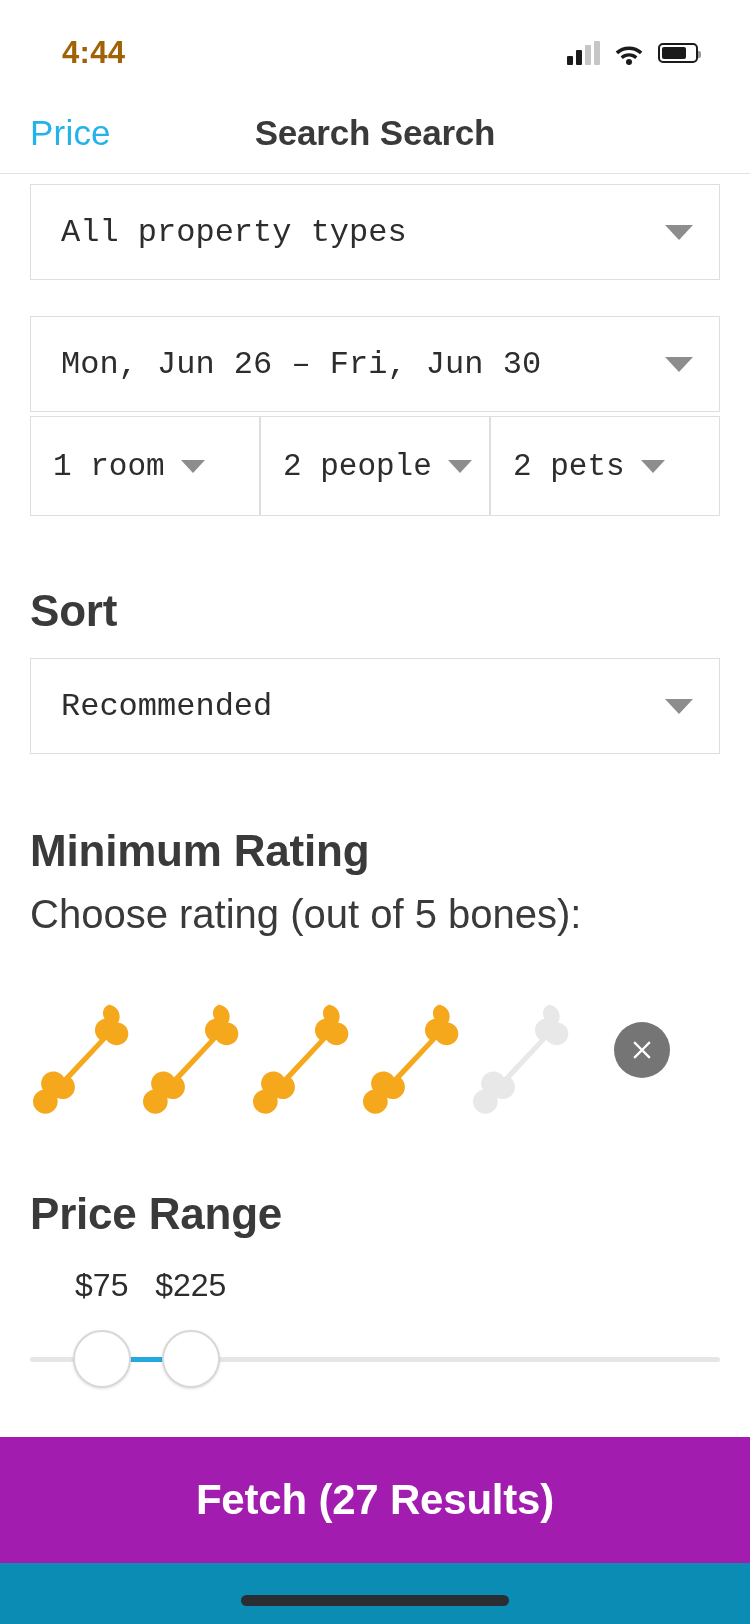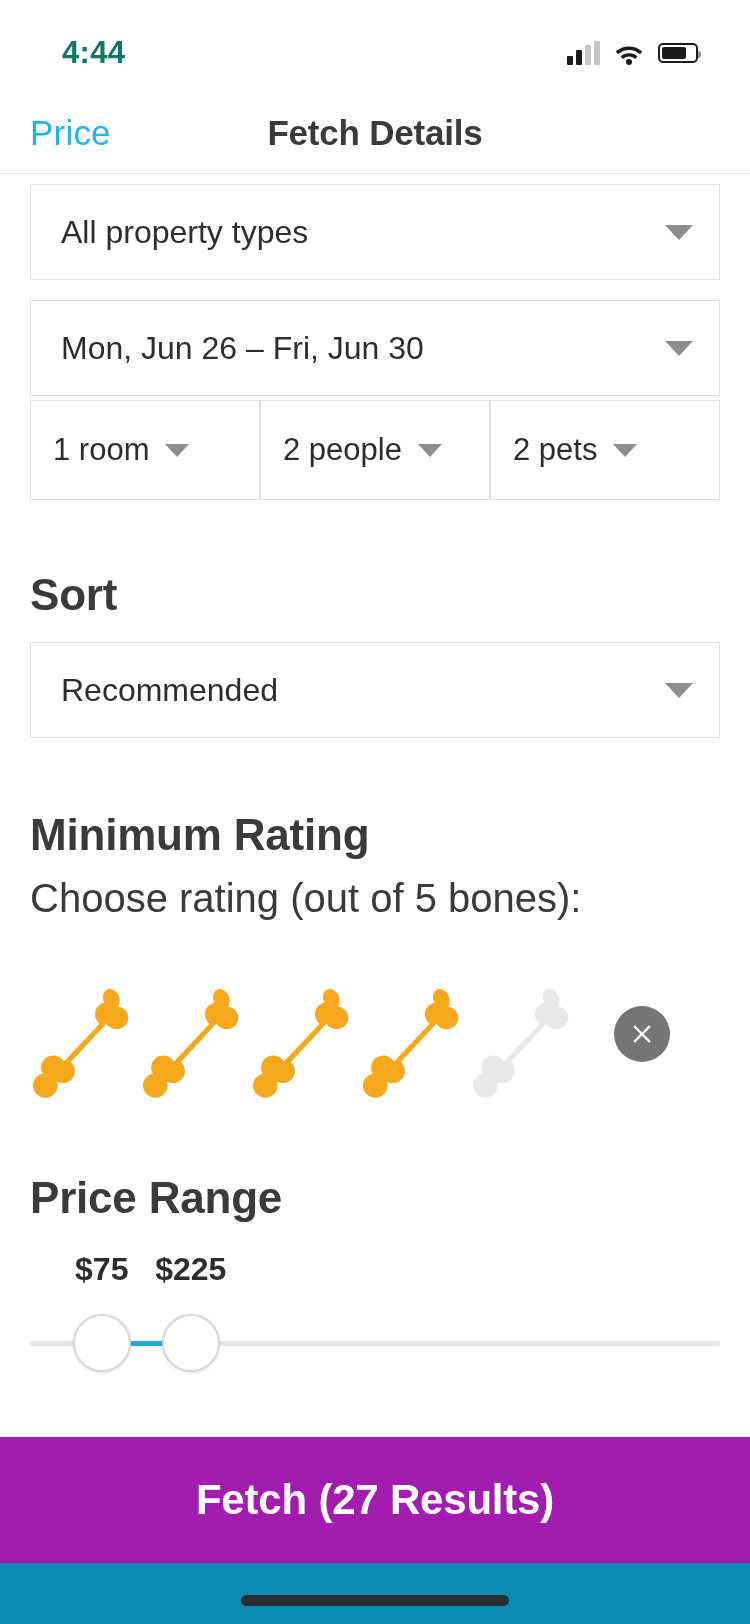--- a/index.html
+++ b/index.html
@@ -17,21 +17,21 @@
   }
 
   
   .statusbar {
     height: 92px;
     flex: 0 0 92px;
     display: flex; align-items: center; justify-content: space-between;
     padding: 14px 52px 0 62px;
   }
   .status-time {
-    font-size: 31px; font-weight: bold; color: #0f766e;
+    font-size: 31px; font-weight: bold; color: #a16207;
     letter-spacing: 0.3px;
   }
   .status-icons { display: flex; align-items: center; gap: 14px; }
   .signal { display: flex; align-items: flex-end; gap: 3px; height: 24px; }
   .signal i { display: block; width: 6px; background: #1b1b1b; border-radius: 1px; }
   .signal i:nth-child(1) { height: 9px; }
   .signal i:nth-child(2) { height: 15px; }
   .signal i:nth-child(3) { height: 20px; background: #c6c6c8; }
   .signal i:nth-child(4) { height: 24px; background: #c6c6c8; }
   .wifi { position: relative; width: 30px; height: 23px; }
@@ -69,35 +69,36 @@
   
   .content { flex: 1 1 auto; padding: 0 30px; position: relative; }
 
   .field {
     border: 1px solid #dedede;
     height: 96px;
     display: flex; align-items: center; justify-content: space-between;
     padding: 0 26px 0 30px;
     background: #fff;
     cursor: pointer;
+    font-family: Liberation Mono, monospace;
   }
   .field-label { font-size: 32px; color: #2d2d2d; }
   .caret {
     width: 0; height: 0;
     border-left: 14px solid transparent;
     border-right: 14px solid transparent;
     border-top: 15px solid #8d8d8d;
     flex: 0 0 auto;
   }
   .caret.sm {
     border-left-width: 12px; border-right-width: 12px; border-top-width: 13px;
   }
 
   .field.property { margin-top: 10px; }
-  .field.dates { margin-top: 20px; }
+  .field.dates { margin-top: 36px; }
 
   .triple { display: flex; margin-top: 4px; }
   .triple .field {
     flex: 1 1 0; padding: 0 16px 0 22px; height: 100px;
     justify-content: flex-start; gap: 16px;
   }
   .triple .field-label { font-size: 31px; }
 
   .section-head {
     font-size: 44px; font-weight: bold; color: #3a3a3a;
@@ -119,21 +120,21 @@
     width: 56px; height: 56px; border-radius: 50%;
     background: #757575;
     display: flex; align-items: center; justify-content: center;
     margin-left: 34px; cursor: pointer; flex: 0 0 56px;
   }
   .clear-btn svg { width: 26px; height: 26px; display: block; }
 
   .price-block { margin-top: 74px; }
   .slider-wrap { position: relative; margin-top: 86px; height: 80px; }
   .price-labels {
-    position: absolute; top: -58px; left: 0; right: 0; height: 46px; font-weight: bold;
+    position: absolute; top: -58px; left: 0; right: 0; height: 46px;
   }
   .price-lab {
     position: absolute; font-size: 32px; color: #2d2d2d;
     transform: translateX(-50%); white-space: nowrap;
   }
   .track {
     position: absolute; top: 32px; left: 0; right: 0; height: 5px;
     background: #e6e6e6; border-radius: 3px;
   }
   .track-fill {
@@ -192,21 +193,21 @@
         </svg>
       </span>
       <span class="battery">
         <span class="fill"></span>
       </span>
     </div>
   </div>
 
   <div class="navbar">
     <div class="nav-cancel" style="color: rgb(34, 179, 232);">Price</div>
-    <div class="nav-title">Fetch Details</div>
+    <div class="nav-title">Search Search</div>
   </div>
 
   <div class="content">
 
     <div class="field property">
       <span class="field-label">All property types</span>
       <span class="caret"></span>
     </div>
 
     <div class="field dates">

